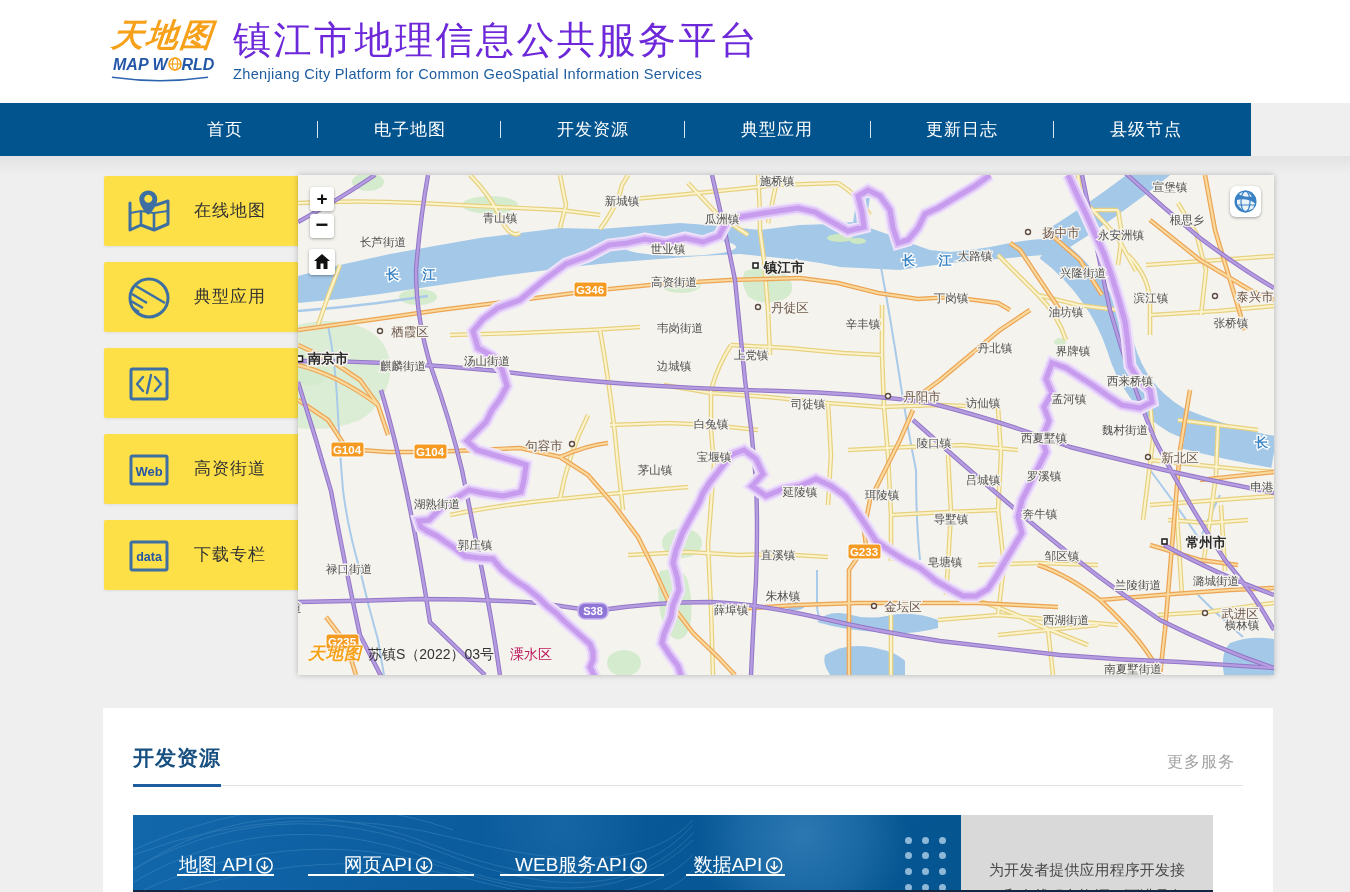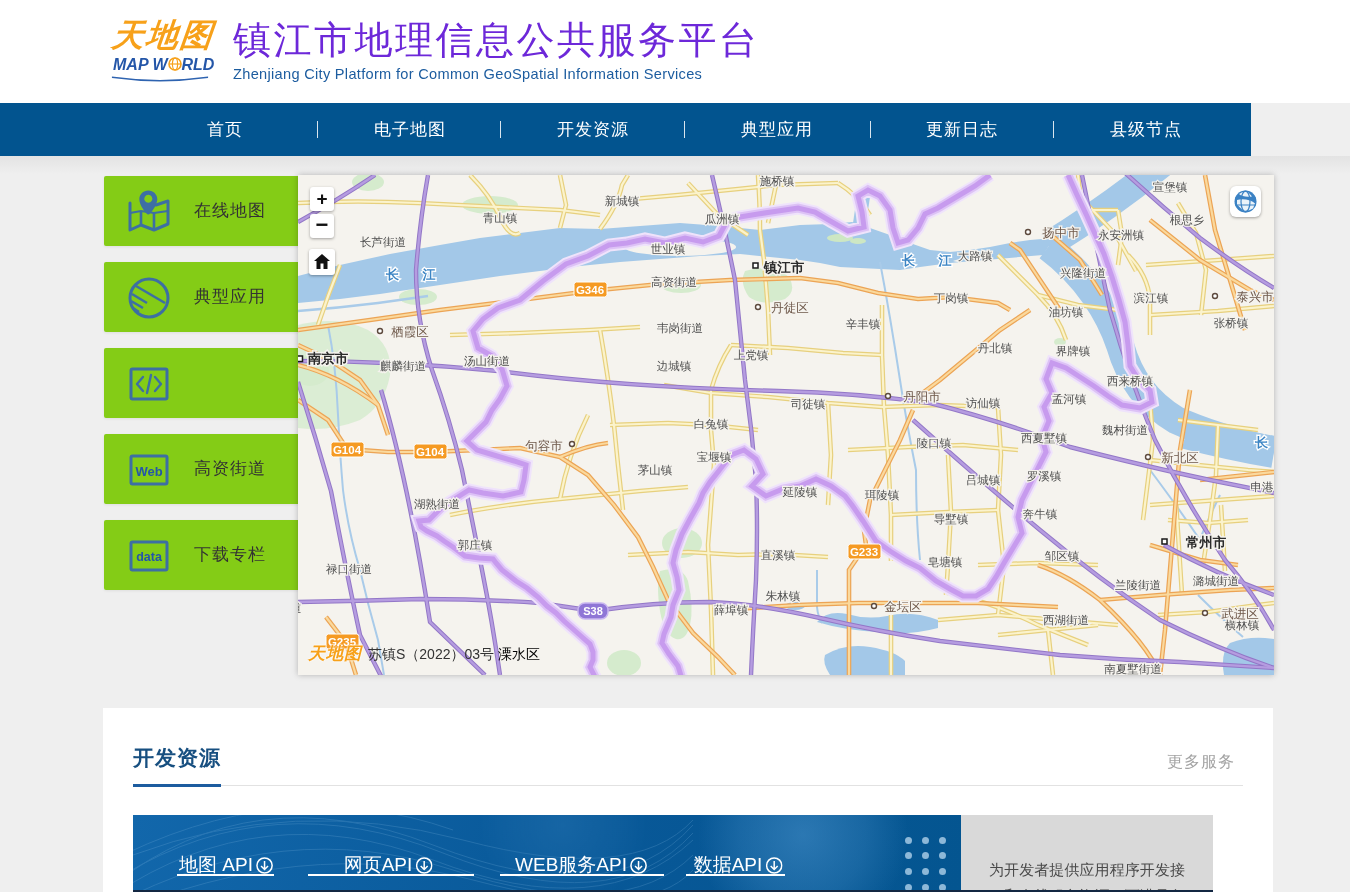--- a/index.html
+++ b/index.html
@@ -13,29 +13,29 @@
 #logo .swoosh{position:absolute;left:-2px;top:61px;width:100px;height:8px}
 #ttl{position:absolute;left:233px;top:21px}
 #ttl h1{font-size:38px;font-weight:normal;color:#6d28d9;letter-spacing:2.5px;line-height:1;white-space:nowrap}
 #ttl .sub{margin-top:7px;font-size:14.6px;font-weight:normal;color:#1c5c9f;letter-spacing:.3px;white-space:nowrap}
 
 #nav{position:absolute;left:0;top:103px;width:1251px;height:53px;background:#02548f}
 #nav span{position:absolute;top:0;height:53px;line-height:53px;font-size:17px;color:#fff;transform:translateX(-50%);letter-spacing:1px}
 #nav i{position:absolute;top:18px;width:1px;height:17px;background:rgba(255,255,255,.85)}
 #shadow{position:absolute;left:0;top:156px;width:1350px;height:18px;background:linear-gradient(#e3e3e3,#efefef)}
 
-.card{position:absolute;left:104px;width:208px;height:70px;background:#84cc16;border-radius:2px;box-shadow:0 1px 3px rgba(0,0,0,.07)}
+.card{position:absolute;left:104px;width:208px;height:70px;background:#fde047;border-radius:2px;box-shadow:0 1px 3px rgba(0,0,0,.07)}
 .card svg{position:absolute;left:22px;top:13px}
 .card b{position:absolute;left:90px;top:0;height:70px;line-height:70px;font-size:17px;font-weight:normal;color:#333;letter-spacing:1px}
 
 #map{position:absolute;left:298px;top:175px;width:976px;height:500px;background:#f5f3ee;overflow:hidden;box-shadow:0 0 6px rgba(0,0,0,.25)}
 .mbtn{position:absolute;width:24px;height:24px;background:#fff;border-radius:3px;box-shadow:0 1px 3px rgba(0,0,0,.35);text-align:center;font-weight:bold;color:#111}
 #attr{position:absolute;left:10px;bottom:10px;font-size:14px;color:#333;white-space:nowrap}
 #attr .tdt{font-weight:bold;font-style:italic;color:#f7a11a;font-size:17px;letter-spacing:1px;text-shadow:0 0 2px #fff,0 0 2px #fff;margin-right:6px}
-#attr .lsq{color:#000000;margin-left:0}
+#attr .lsq{color:#be185d;margin-left:12px}
 
 #panel{position:absolute;left:103px;top:708px;width:1170px;height:184px;background:#fff}
 #devt{position:absolute;left:30px;top:36px;font-size:21px;font-weight:bold;color:#174f80;letter-spacing:1px}
 #devline{position:absolute;left:30px;top:77px;width:1110px;height:1px;background:#e2e2e2}
 #devline b{position:absolute;left:0;top:-1px;width:88px;height:3px;background:#1d5c9f}
 #more{position:absolute;left:1064px;top:44px;font-size:16px;color:#a3a3a3;letter-spacing:1px}
 #bluep{position:absolute;left:30px;top:107px;width:828px;height:77px;background:linear-gradient(105deg,#1267ab,#085898 55%,#045590);overflow:hidden}
 #bluep .tab{position:absolute;top:37px;font-size:19px;color:#fff;white-space:nowrap;transform:translateX(-50%)}
 #bluep .ul{position:absolute;top:59px;height:2px;background:#fff}
 #grayp{position:absolute;left:858px;top:107px;width:252px;height:77px;background:#d9d9d9}

